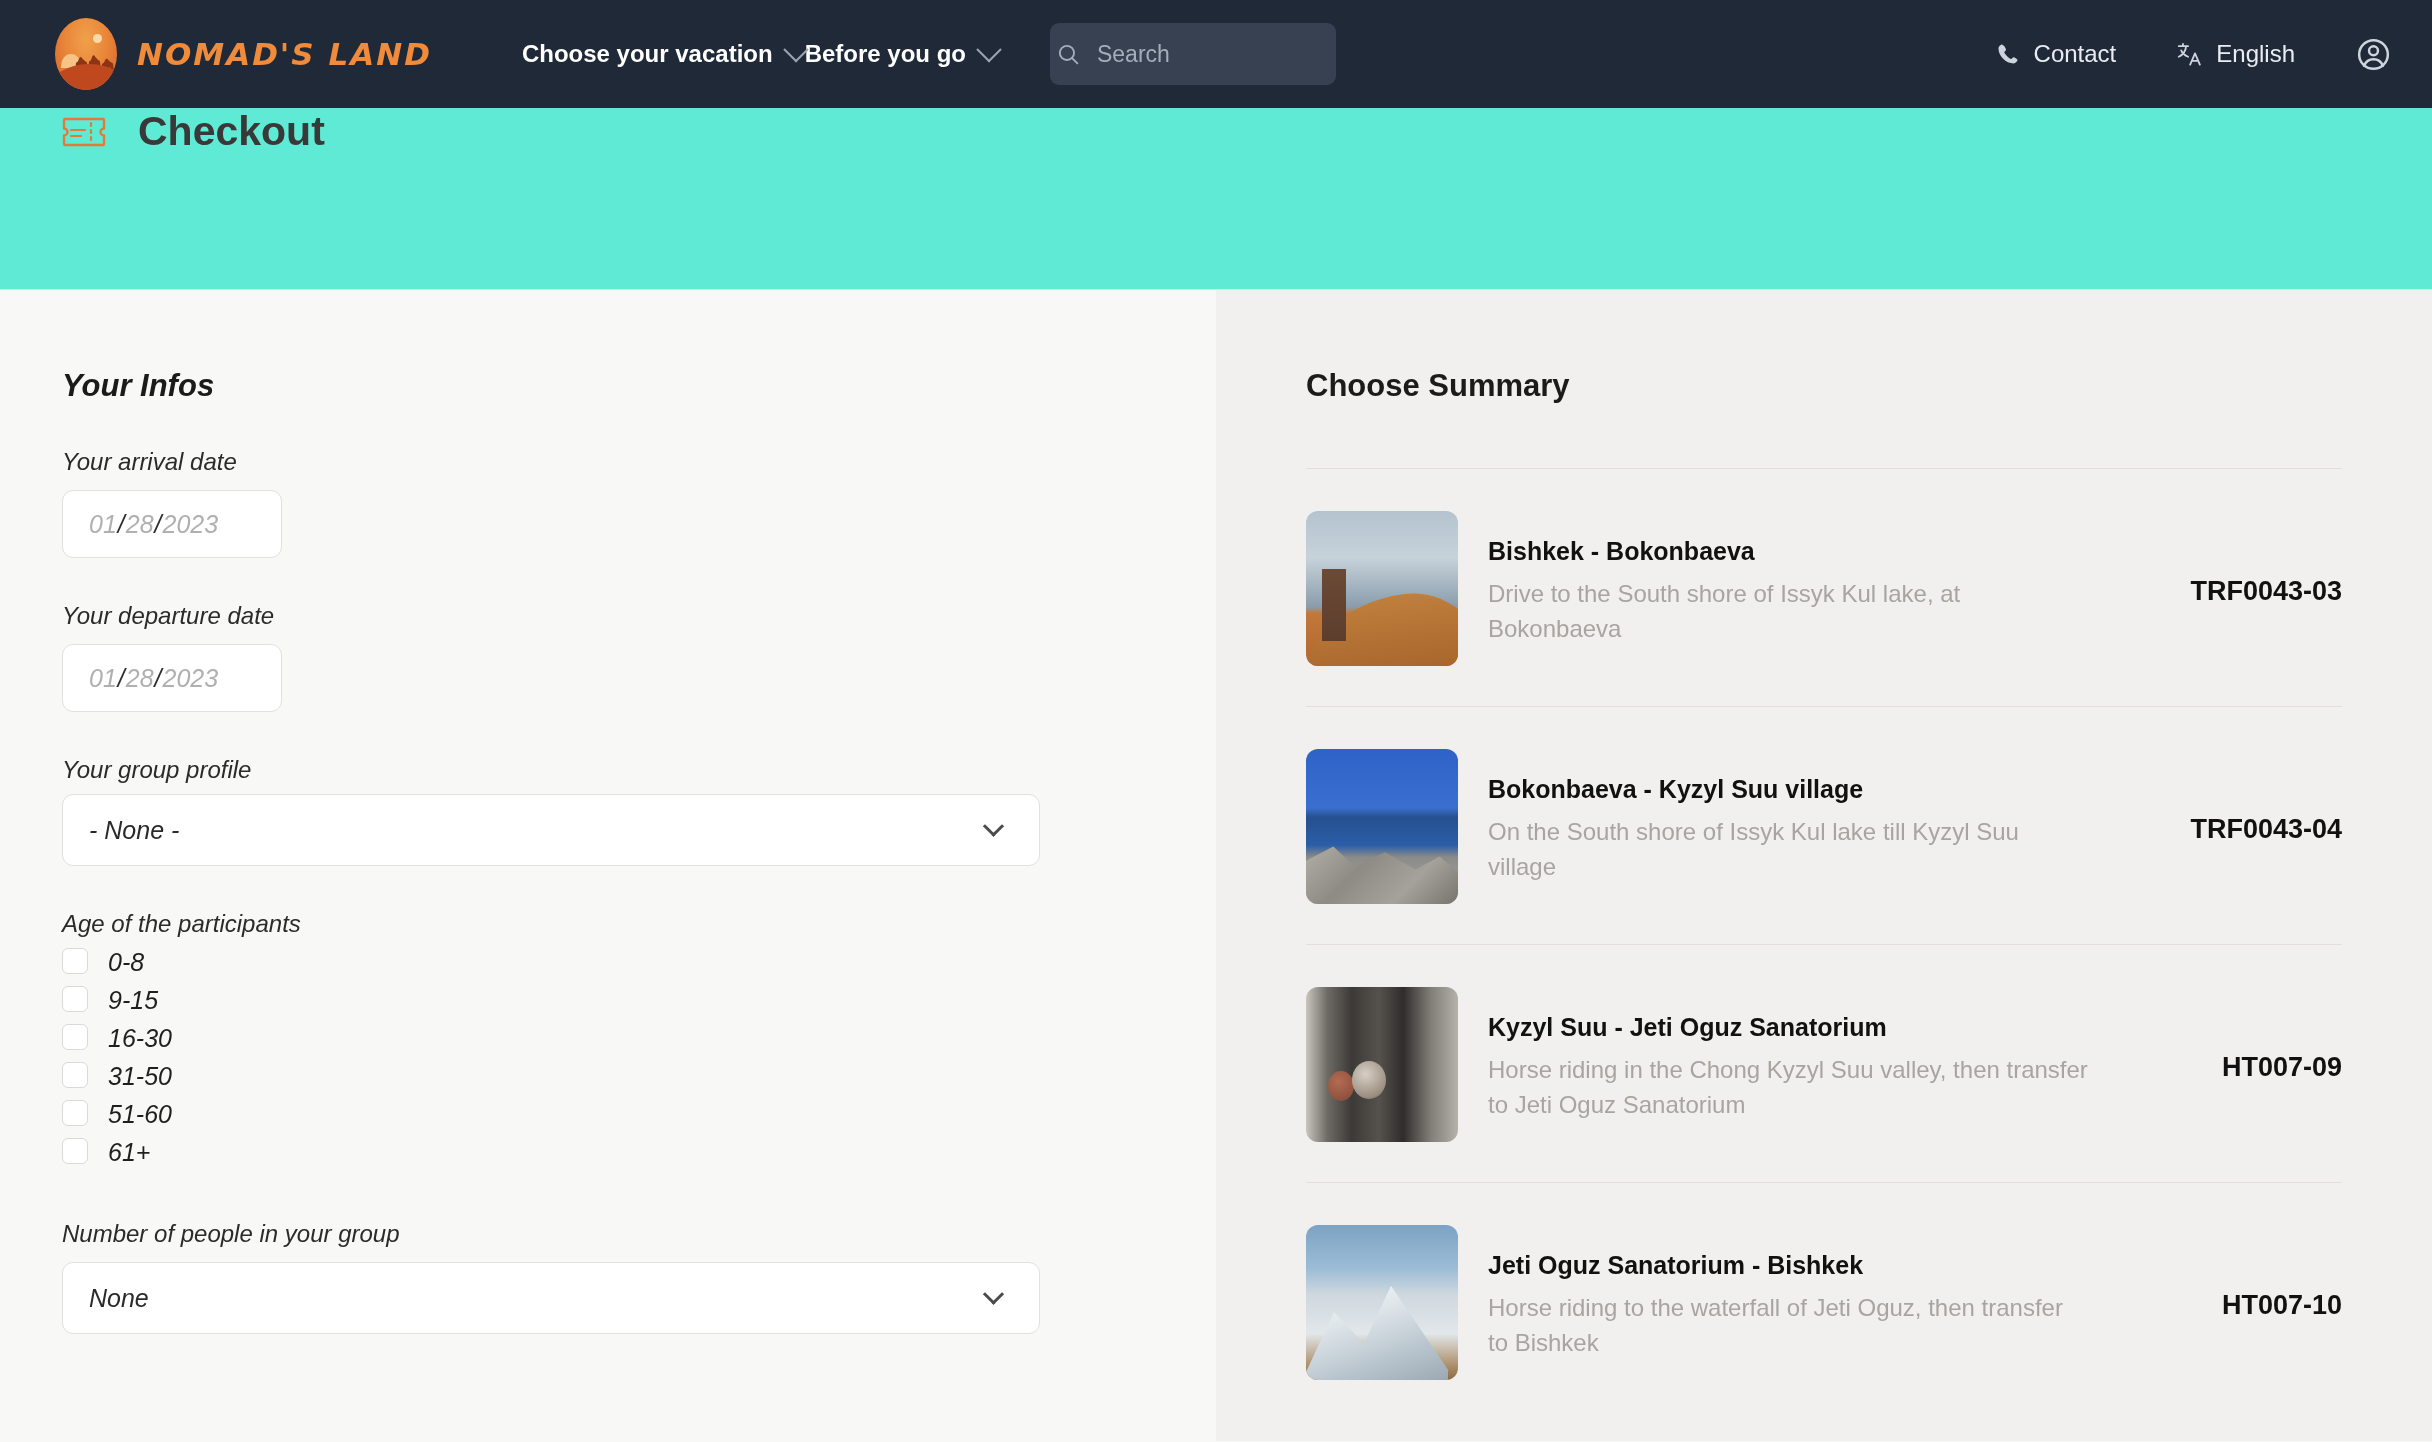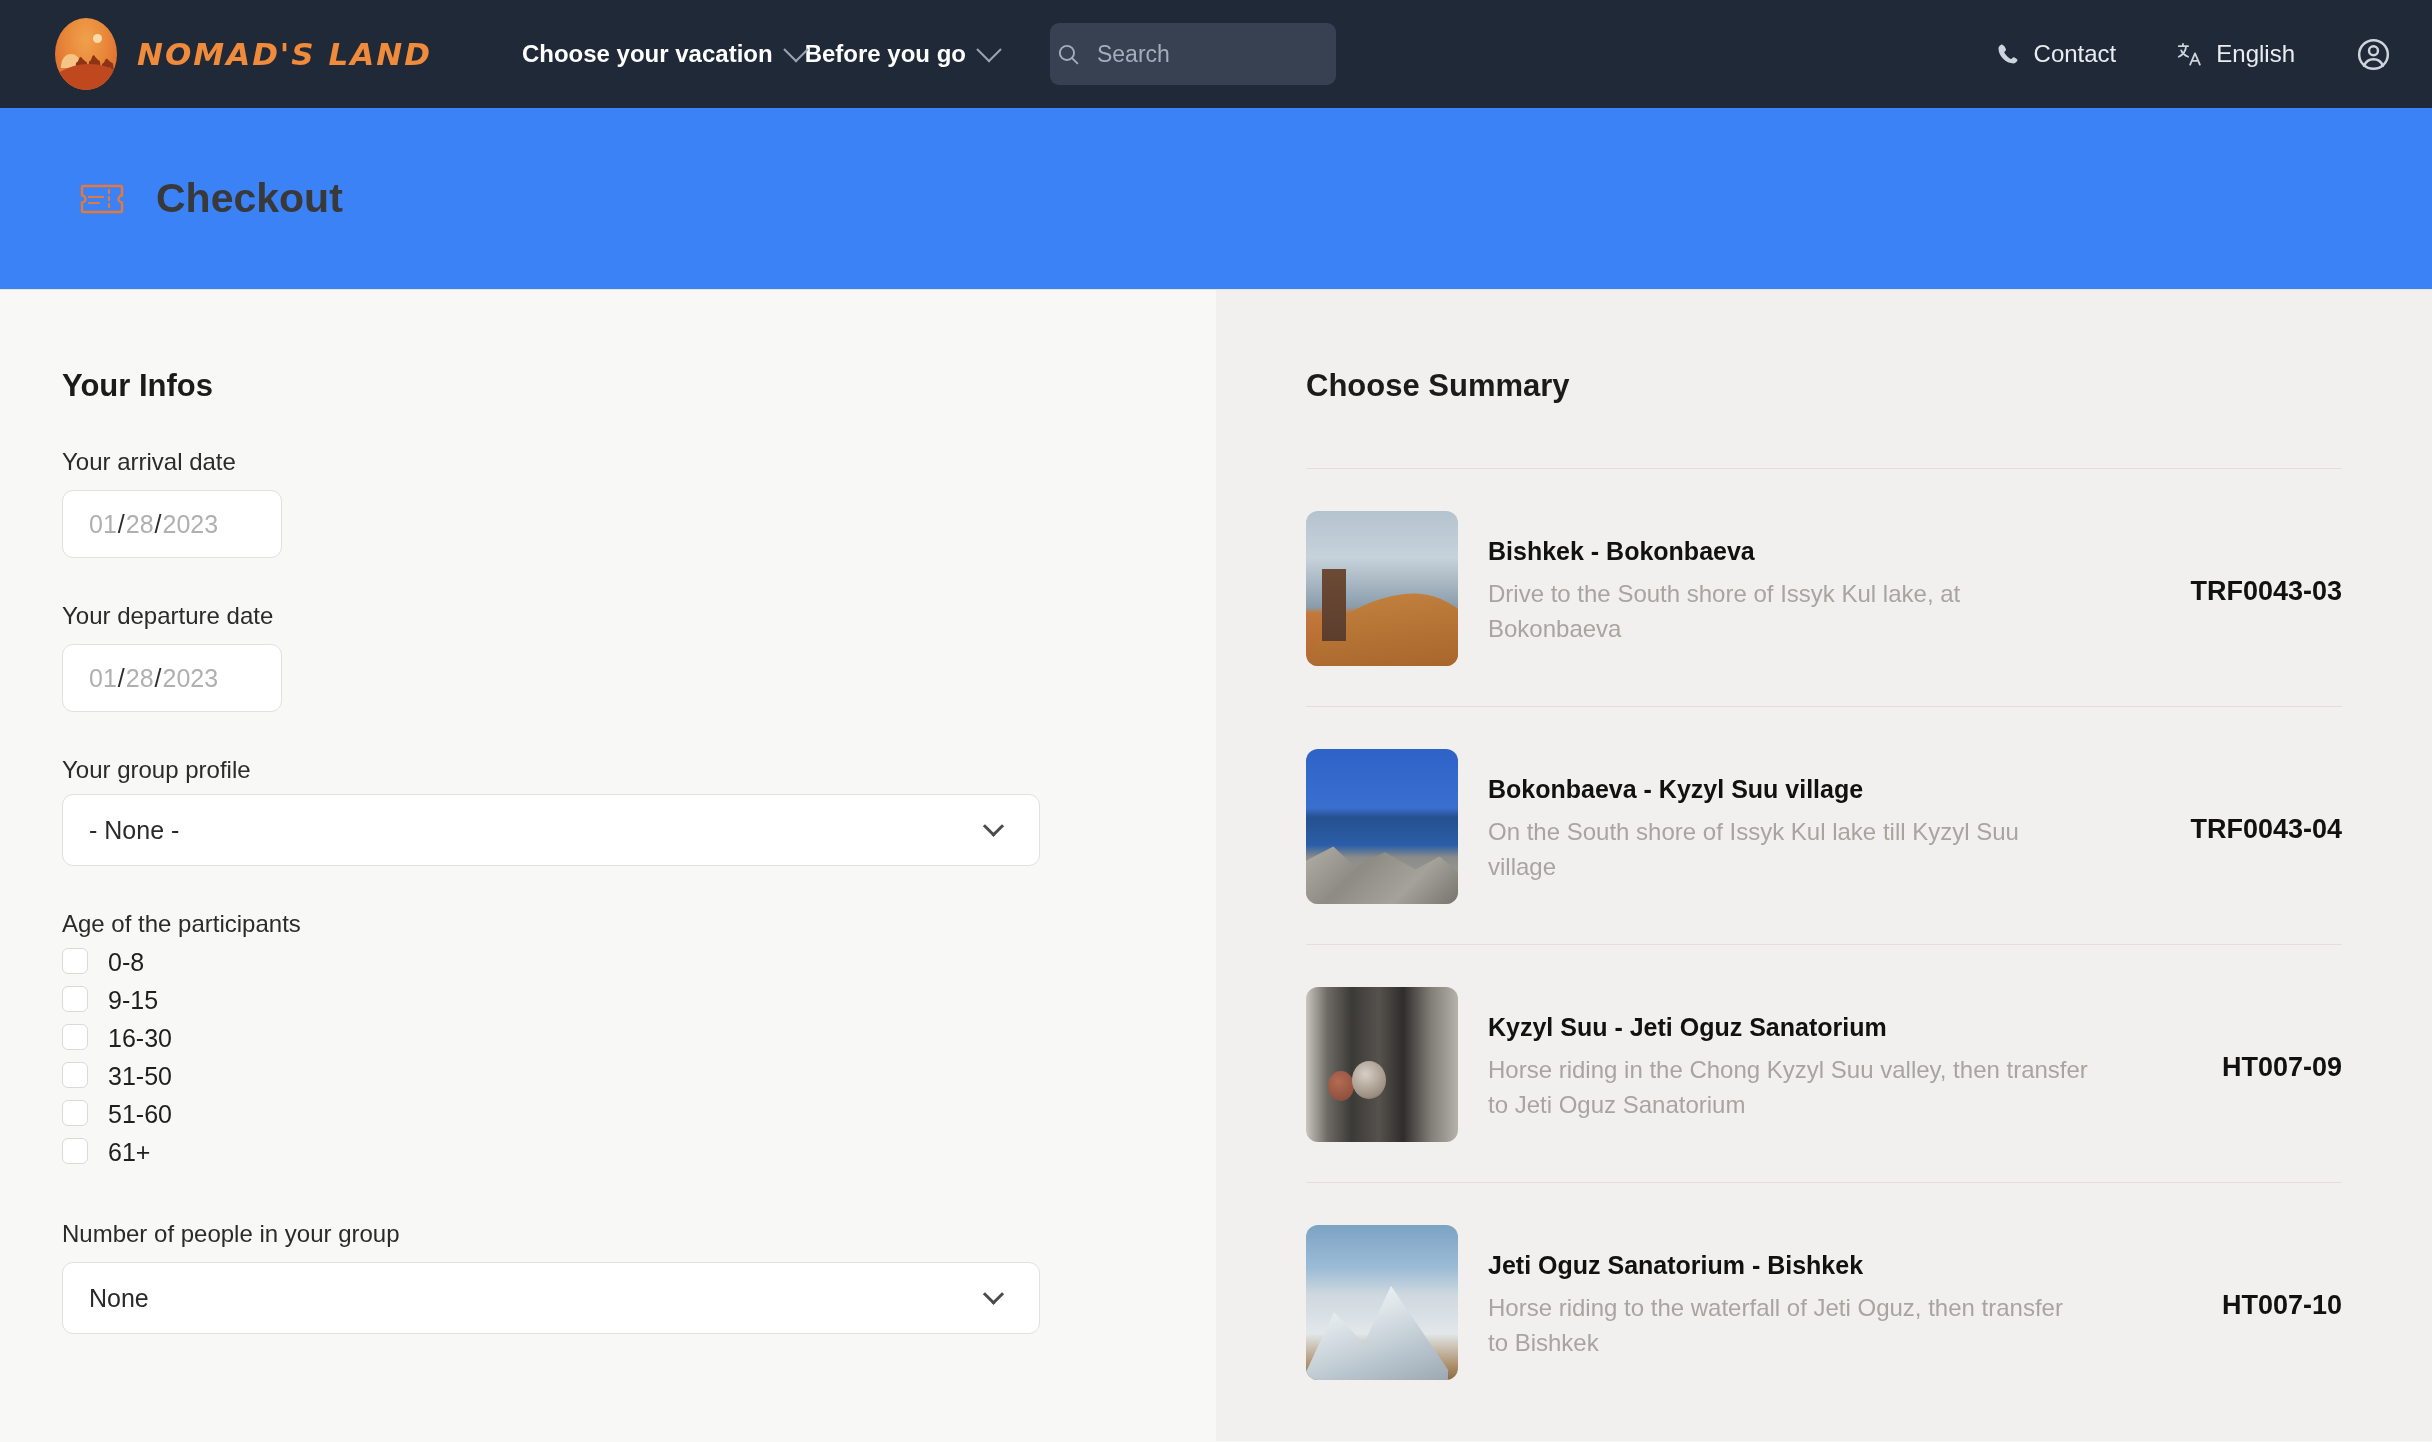--- a/index.html
+++ b/index.html
@@ -88,30 +88,30 @@
   .nav-right { display: flex; align-items: center; gap: 60px; margin-left: auto; }
   .nav-item {
     display: flex; align-items: center; gap: 13px;
     color: #e9edf2; font-size: 24px; cursor: pointer; white-space: nowrap;
   }
 
   
   .page-head {
     height: 182px;
     border-bottom: 1px solid #e6e4e1;
-    display: flex; align-items: center;
-    padding-left: 80px;
-    background: #3b82f6;
+    display: flex; align-items: flex-start;
+    padding-left: 62px;
+    background: #5eead4;
   }
   .page-title-wrap { display: flex; align-items: center; gap: 32px; }
   .page-title { font-size: 41px; font-weight: bold; color: #393939; }
 
   
   .content { display: flex; height: calc(1442px - 108px - 183px); }
-  .left-pane { width: 1216px; background: #f8f8f7; padding: 78px 62px 6px 62px; }
+  .left-pane { width: 1216px; background: #f8f8f7; padding: 78px 62px 6px 62px; font-style: italic; }
   .right-pane { flex: 1; background: #f1f0ee; padding: 78px 0 0 0; }
 
   .section-title { font-size: 31px; font-weight: bold; color: #1b1b1b; }
 
   .field-label {
     font-size: 24px; color: #2b2b2b;
     margin-top: 44px; margin-bottom: 14px;
   }
   .field-label.tight { margin-bottom: 10px; }
 

